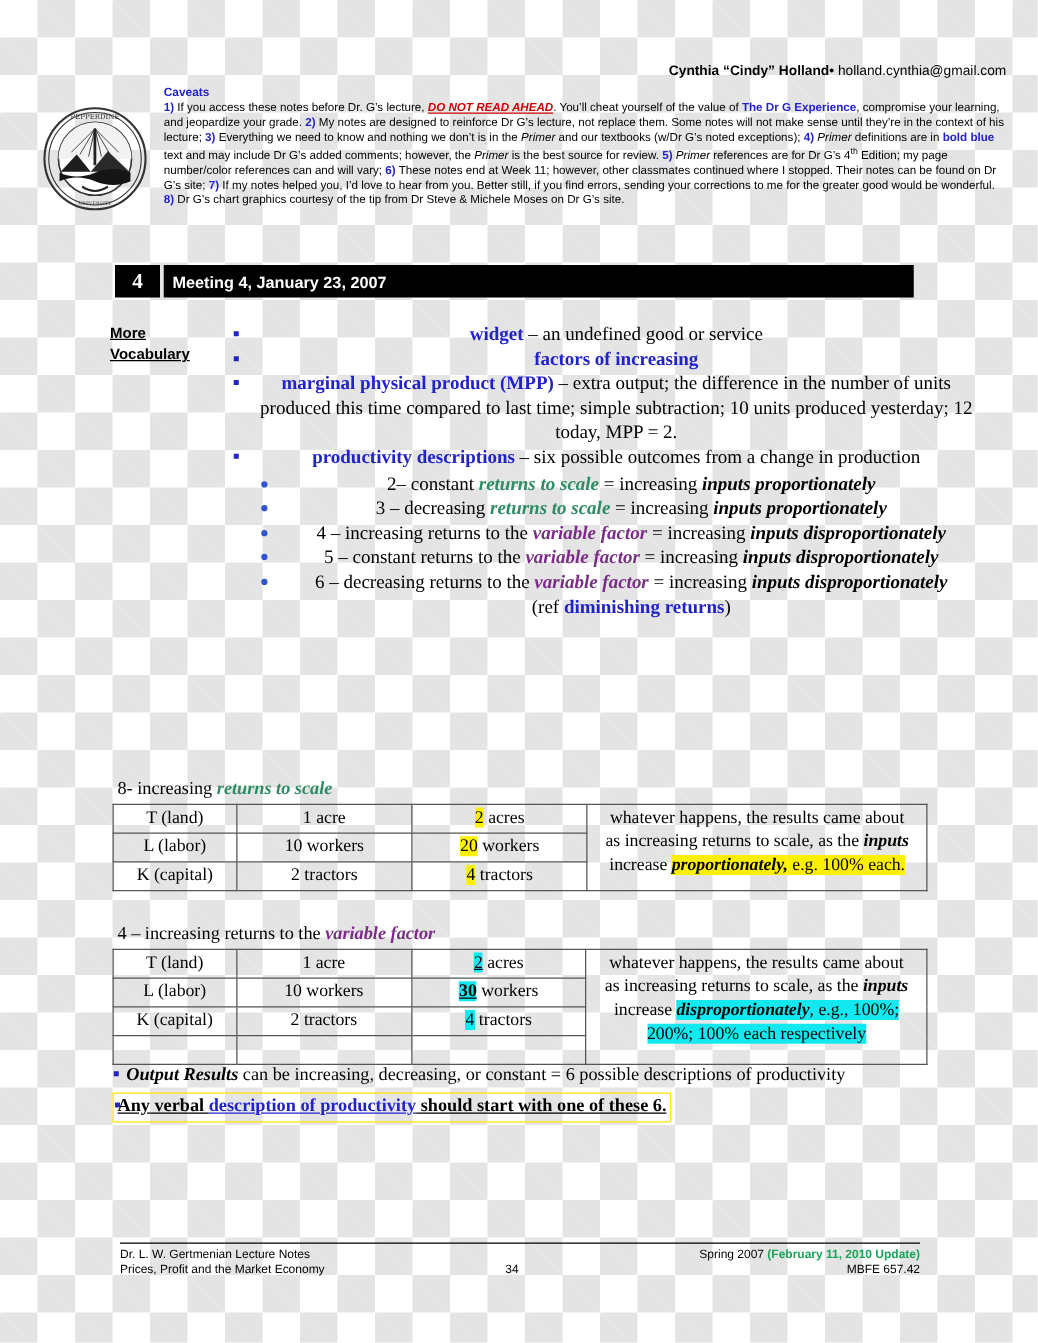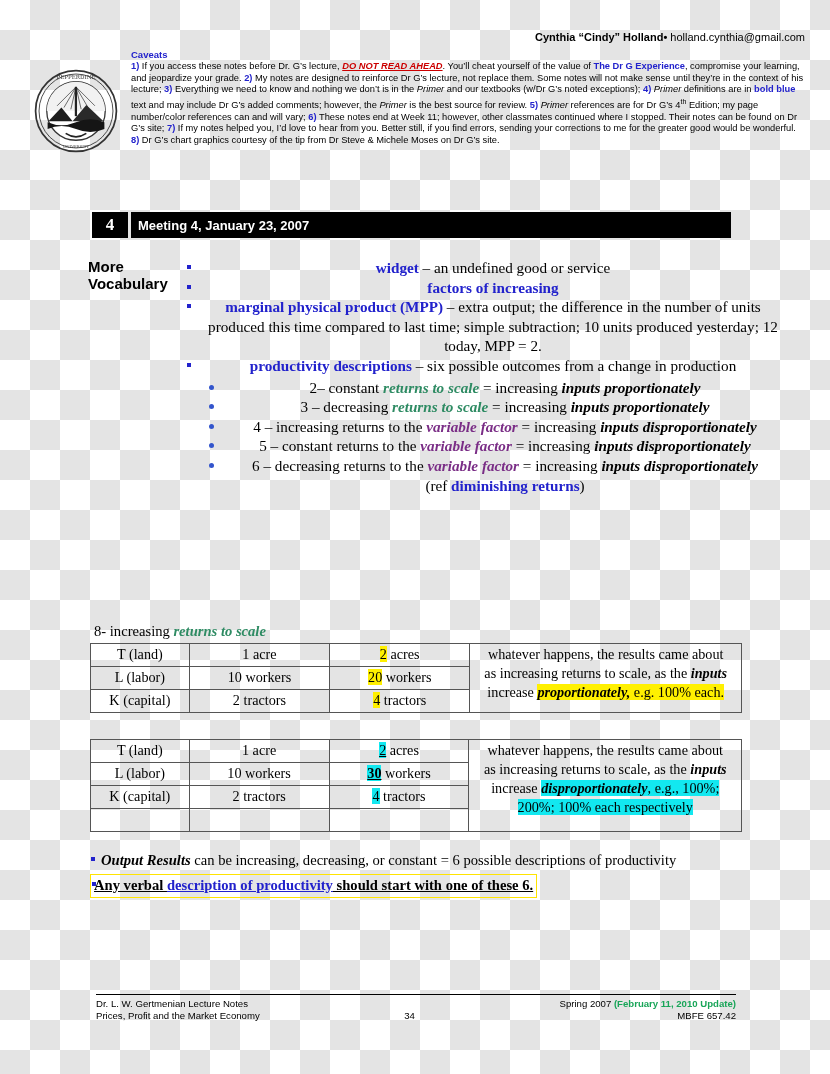--- a/index.html
+++ b/index.html
@@ -25,24 +25,24 @@
     position: absolute;
     left: 0; top: 0;
     width: 830px;
     height: 1074px;
   }
 
   
   .header-row {
     position: absolute;
     left: 25px;
-    top: 32px;
+    top: 48px;
     width: 780px;
     display: flex;
-    align-items: flex-start;
+    align-items: center;
   }
   .seal {
     width: 86px;
     min-width: 86px;
     height: 86px;
     margin-top: 36px;
     margin-left: 8px;
   }
   .caveat-block {
     flex: 1;
@@ -119,23 +119,24 @@
     top: 258px;
     width: 700px;
   }
   .vocab-label {
     position: absolute;
     left: 0;
     top: 0;
     width: 95px;
     font-family: "Liberation Sans", sans-serif;
     font-weight: bold;
-    font-size: 15px;
+    font-size: 12px;
     line-height: 17px;
     color: #000;
+    text-decoration: underline;
   }
   .vocab-list {
     margin-left: 98px;
     font-size: 15.2px;
     line-height: 19.6px;
     color: #000;
     text-align: center;
   }
   .v-item {
     position: relative;
@@ -382,20 +383,21 @@
       <tr>
         <td class="c1">K (capital)</td>
         <td class="c2">2 tractors</td>
         <td class="c3"><span class="hl-y">4</span><span> tractors</span></td>
       </tr>
     </tbody>
       </table>
   </div>
 
   <div class="tbl-block" style="top:739px;">
+    <div class="tbl-caption"><span>4 – increasing returns to the </span><span class="vf">variable factor</span></div>
 
     <table class="grid">
       <tbody>
           <tr>
         <td class="c1">T (land)</td>
         <td class="c2">1 acre</td>
         <td class="c3"><span class="hl-c-u2">2</span><span> acres</span></td>
         <td class="c4" rowspan="4">
           <div>whatever happens, the results came about</div>
           <div><span>as increasing returns to scale, as the </span><span class="bi">inputs</span></div>

